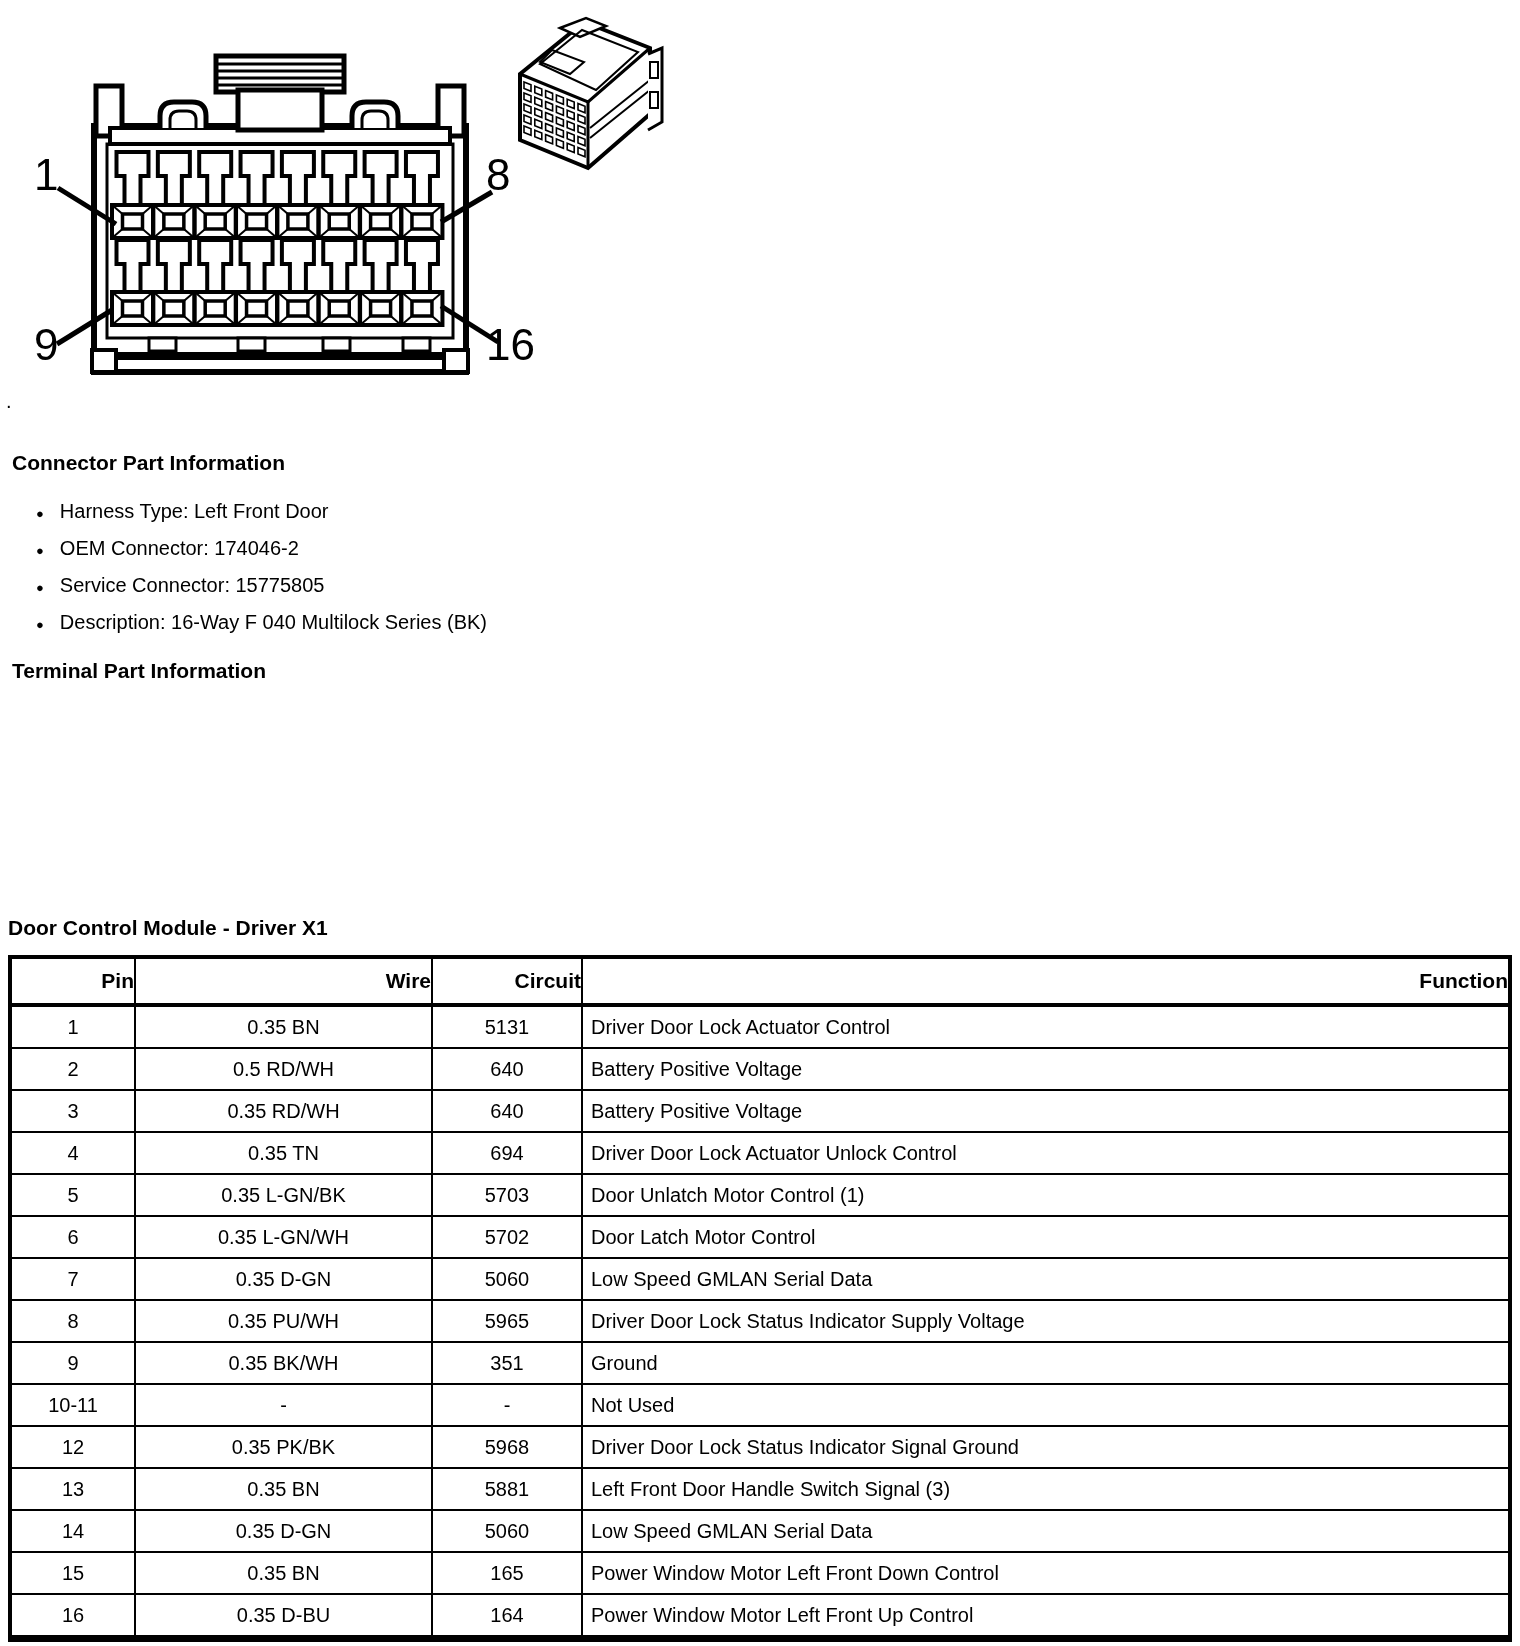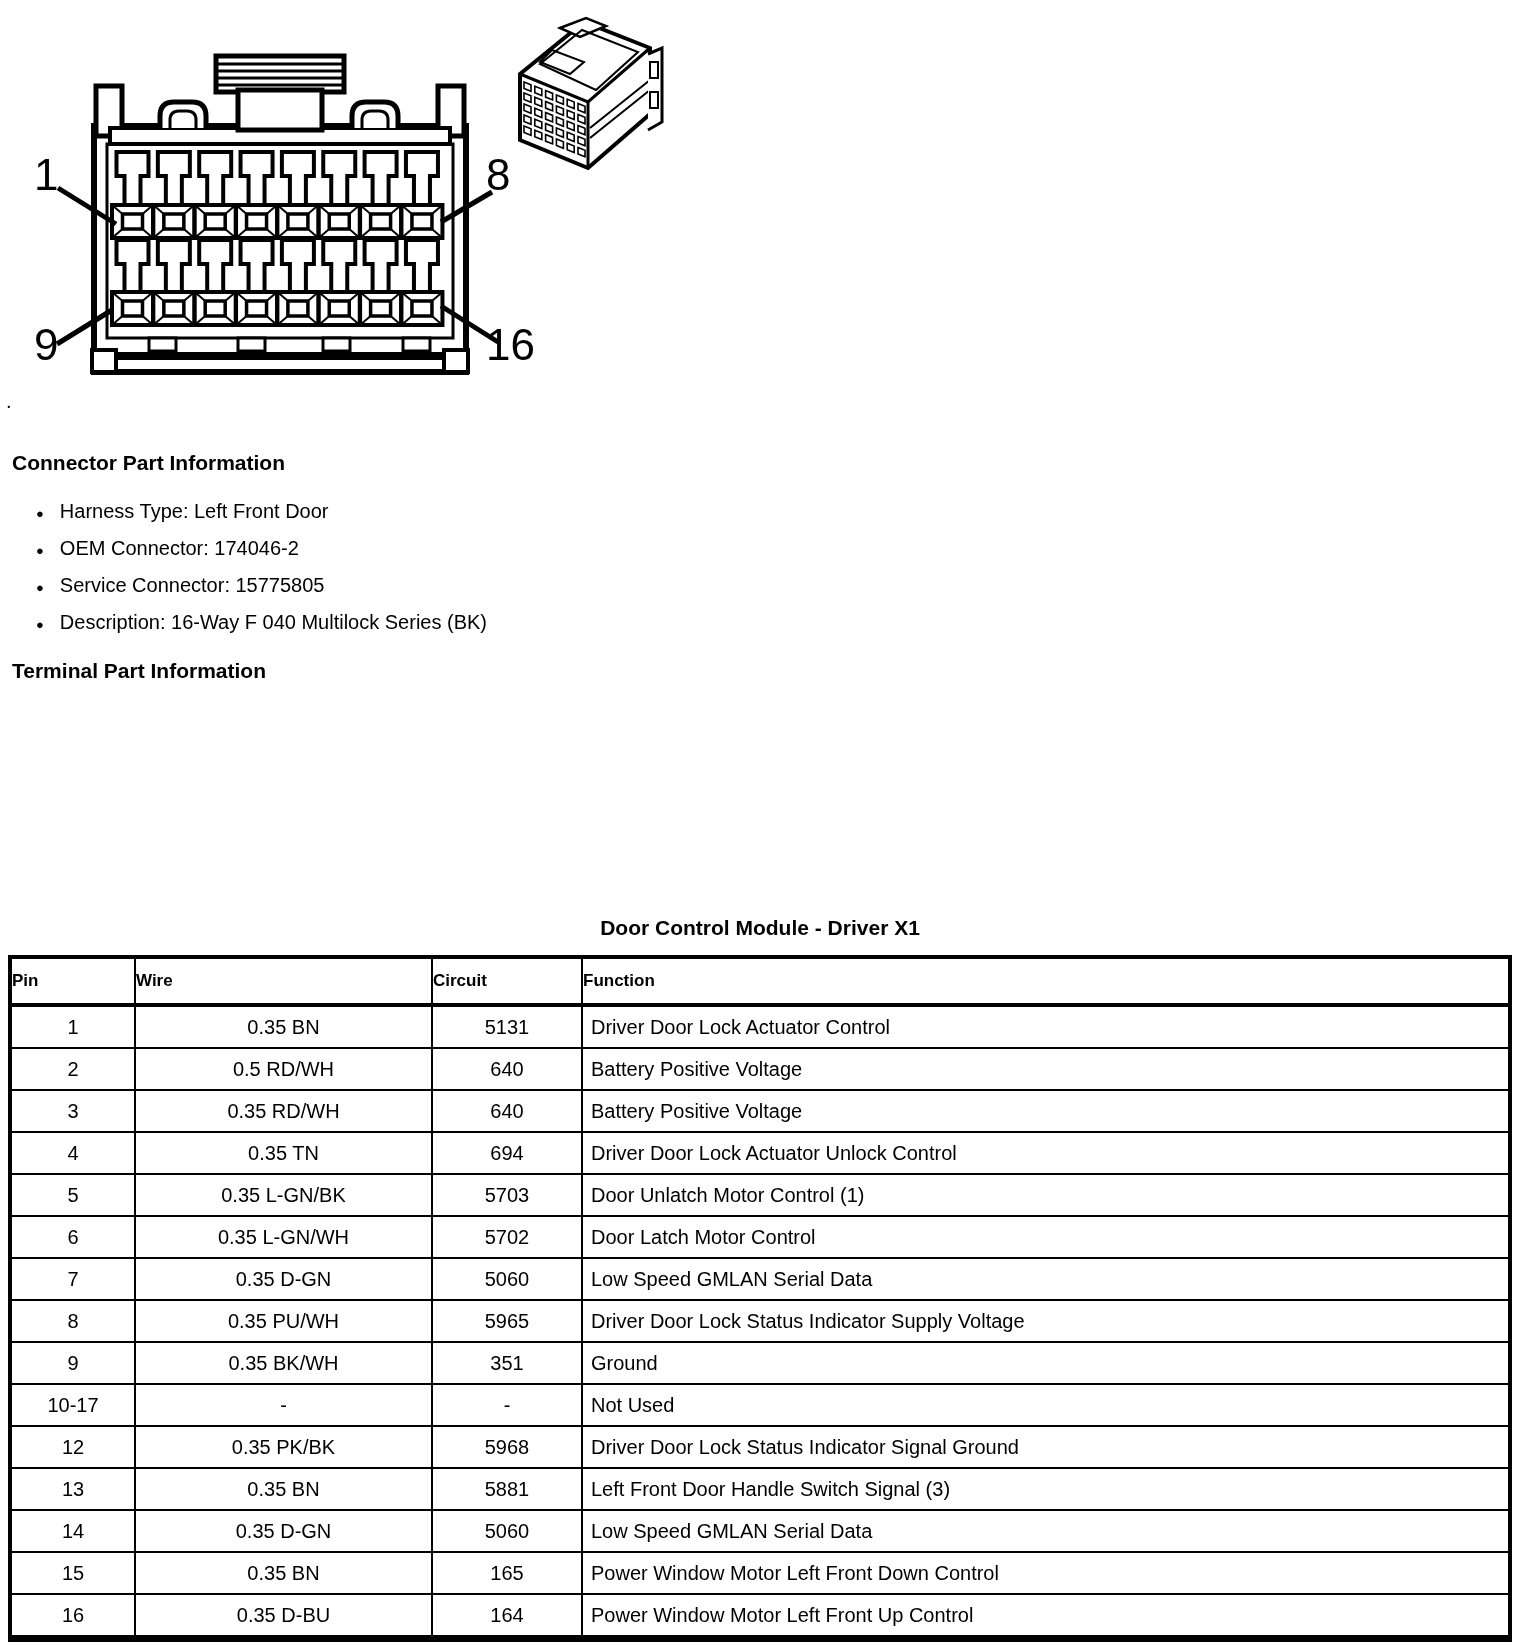--- a/index.html
+++ b/index.html
@@ -8,27 +8,27 @@
     font-family:"Liberation Sans", sans-serif;position:relative;overflow:hidden;
   }
   .figure{position:absolute;left:0;top:0;}
   .period{position:absolute;left:6px;top:390px;font-size:20px;}
   .sections{position:absolute;left:10px;top:448px;width:980px;}
   .section-heading{font-size:21px;font-weight:bold;line-height:26px;margin:2px;}
   .bullets{list-style:none;margin:18px 0 16px 0;padding:0 0 0 26px;}
   .bullets li{display:flex;align-items:baseline;line-height:34px;font-size:20px;white-space:nowrap;}
   .bullets li::before{content:"\25CF";font-size:13px;margin-right:16px;}
   .table-wrap{position:absolute;left:8px;top:915px;width:1504px;}
-  .table-title{text-align:center;font-size:21px;font-weight:bold;line-height:26px;}
+  .table-title{font-size:21px;font-weight:bold;line-height:26px;}
   table.pinout{
     border-collapse:collapse;width:100%;margin-top:14px;table-layout:fixed;
     border:4px solid #000;border-bottom-width:7px;
   }
   .pinout th{
-    font-size:17px;font-weight:bold;height:44px;text-align:left;
+    font-size:21px;font-weight:bold;height:44px;text-align:right;
     border:2px solid #000;border-bottom:4px solid #000;padding:0;
   }
   .pinout td{
     font-size:20px;height:40px;text-align:center;
     border:2px solid #000;padding:0;white-space:nowrap;overflow:hidden;
   }
   .pinout td.cell-function{text-align:left;padding-left:8px;}
 </style>
 </head>
 <body>
@@ -323,21 +323,21 @@
           <td class="cell-circuit">5965</td>
           <td class="cell-function">Driver Door Lock Status Indicator Supply Voltage</td>
         </tr>
         <tr>
           <td class="cell-pin">9</td>
           <td class="cell-wire">0.35 BK/WH</td>
           <td class="cell-circuit">351</td>
           <td class="cell-function">Ground</td>
         </tr>
         <tr>
-          <td class="cell-pin">10-17</td>
+          <td class="cell-pin">10-11</td>
           <td class="cell-wire">-</td>
           <td class="cell-circuit">-</td>
           <td class="cell-function">Not Used</td>
         </tr>
         <tr>
           <td class="cell-pin">12</td>
           <td class="cell-wire">0.35 PK/BK</td>
           <td class="cell-circuit">5968</td>
           <td class="cell-function">Driver Door Lock Status Indicator Signal Ground</td>
         </tr>

